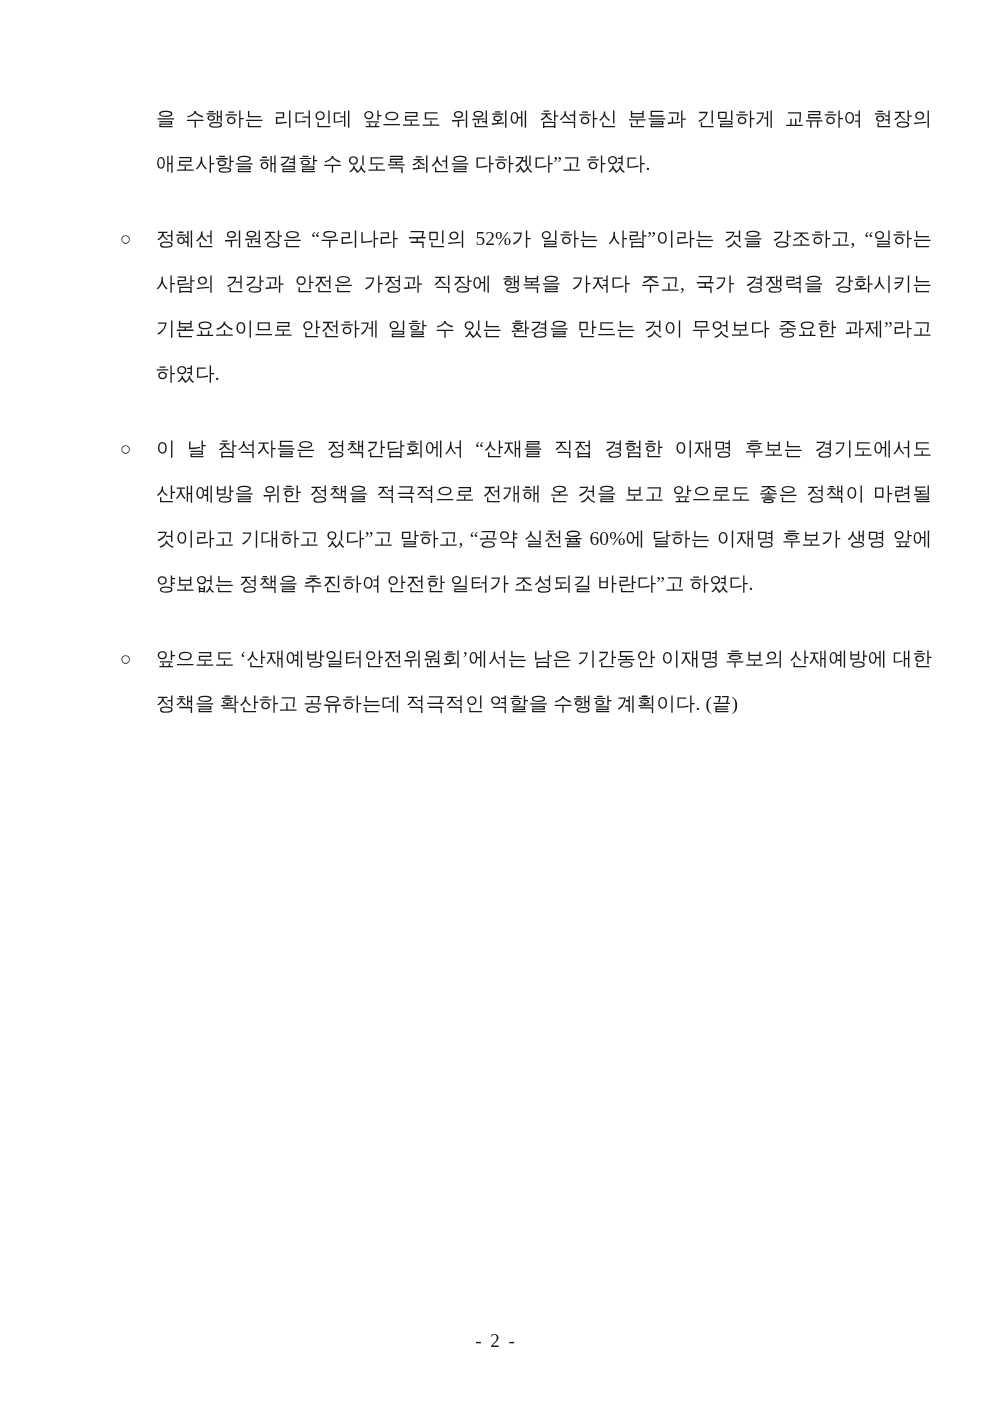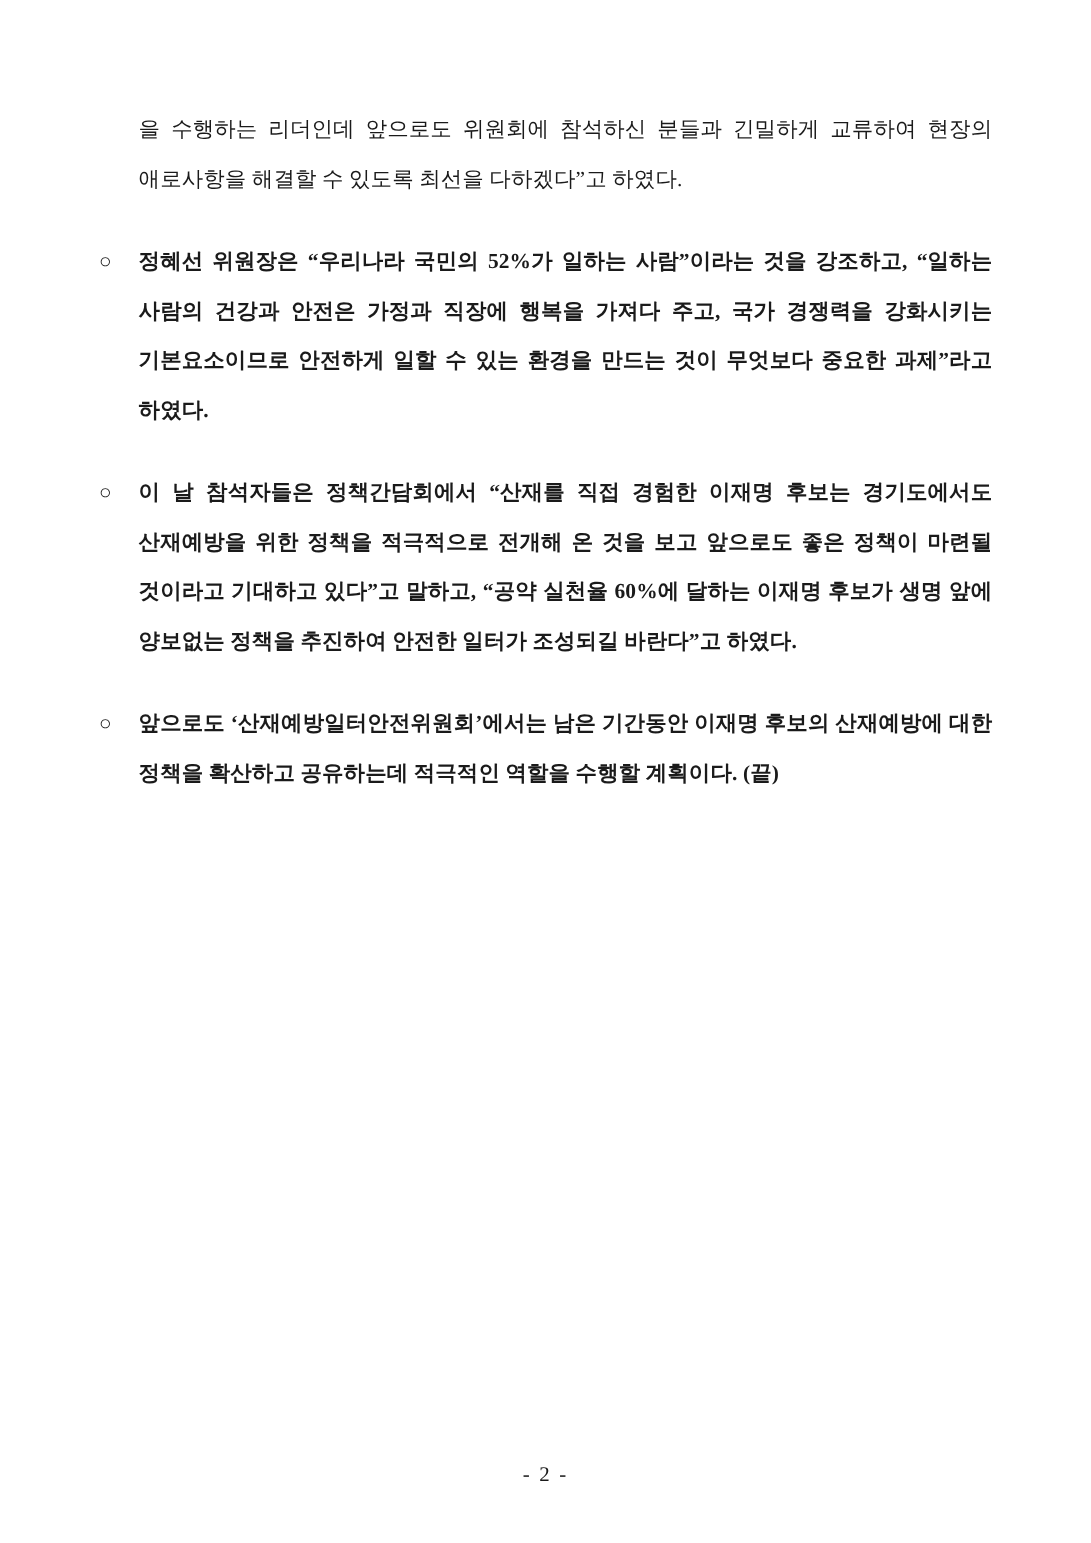--- a/index.html
+++ b/index.html
@@ -14,21 +14,21 @@
     font-family: "Liberation Serif", "DejaVu Serif", serif;
     color: #1a1a1a;
   }
   .page {
     position: absolute;
     left: 0;
     top: 0;
     width: 992px;
     height: 1403px;
     box-sizing: border-box;
-    padding: 96px 90px 0 90px;
+    padding: 96px 90px 0 120px;
   }
   .doc-body {
     width: 812px;
   }
   
   .para-cont {
     font-size: 19.5px;
     line-height: 45px;
     text-align: justify;
     text-justify: inter-character;
@@ -54,21 +54,20 @@
     color: #1a1a1a;
   }
   .para-text {
     font-size: 19.5px;
     line-height: 45px;
     text-align: justify;
     text-justify: inter-character;
     letter-spacing: 0.1px;
     word-break: keep-all;
     margin: 0;
-    font-weight: bold;
   }
   .page-number {
     position: absolute;
     left: 0;
     top: 1330px;
     width: 992px;
     text-align: center;
     font-size: 19px;
     letter-spacing: 2px;
     color: #1a1a1a;

